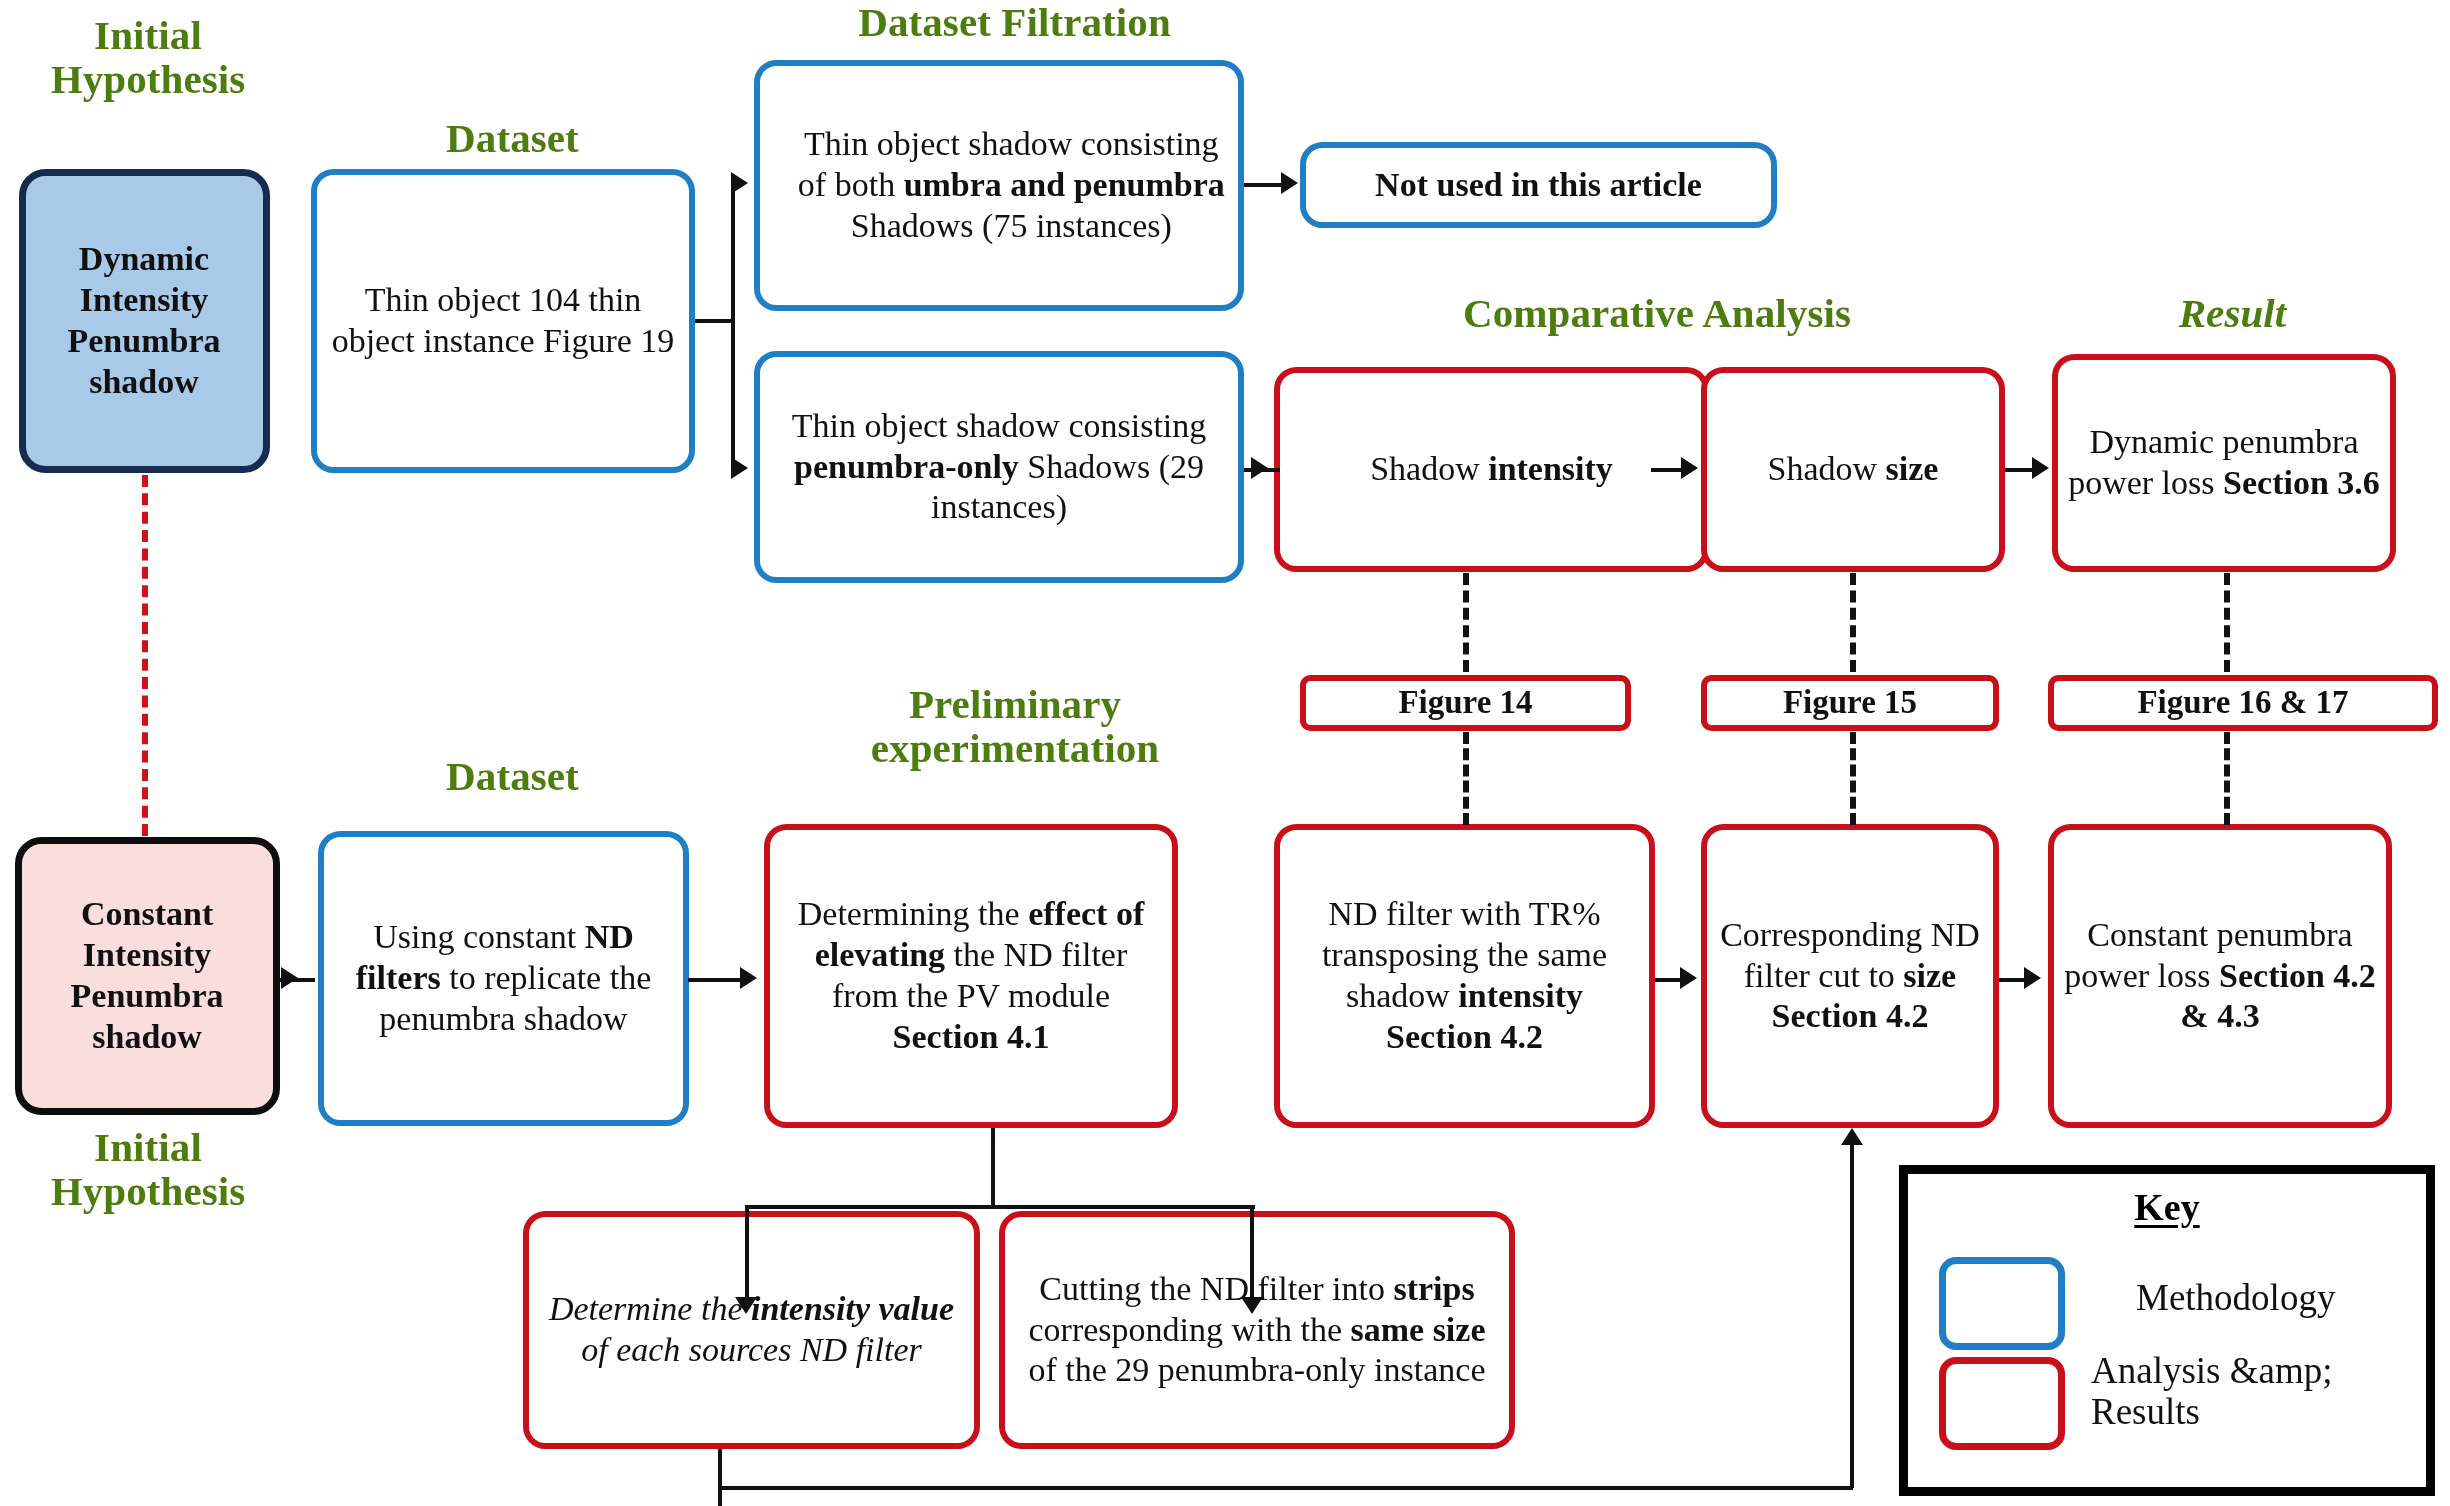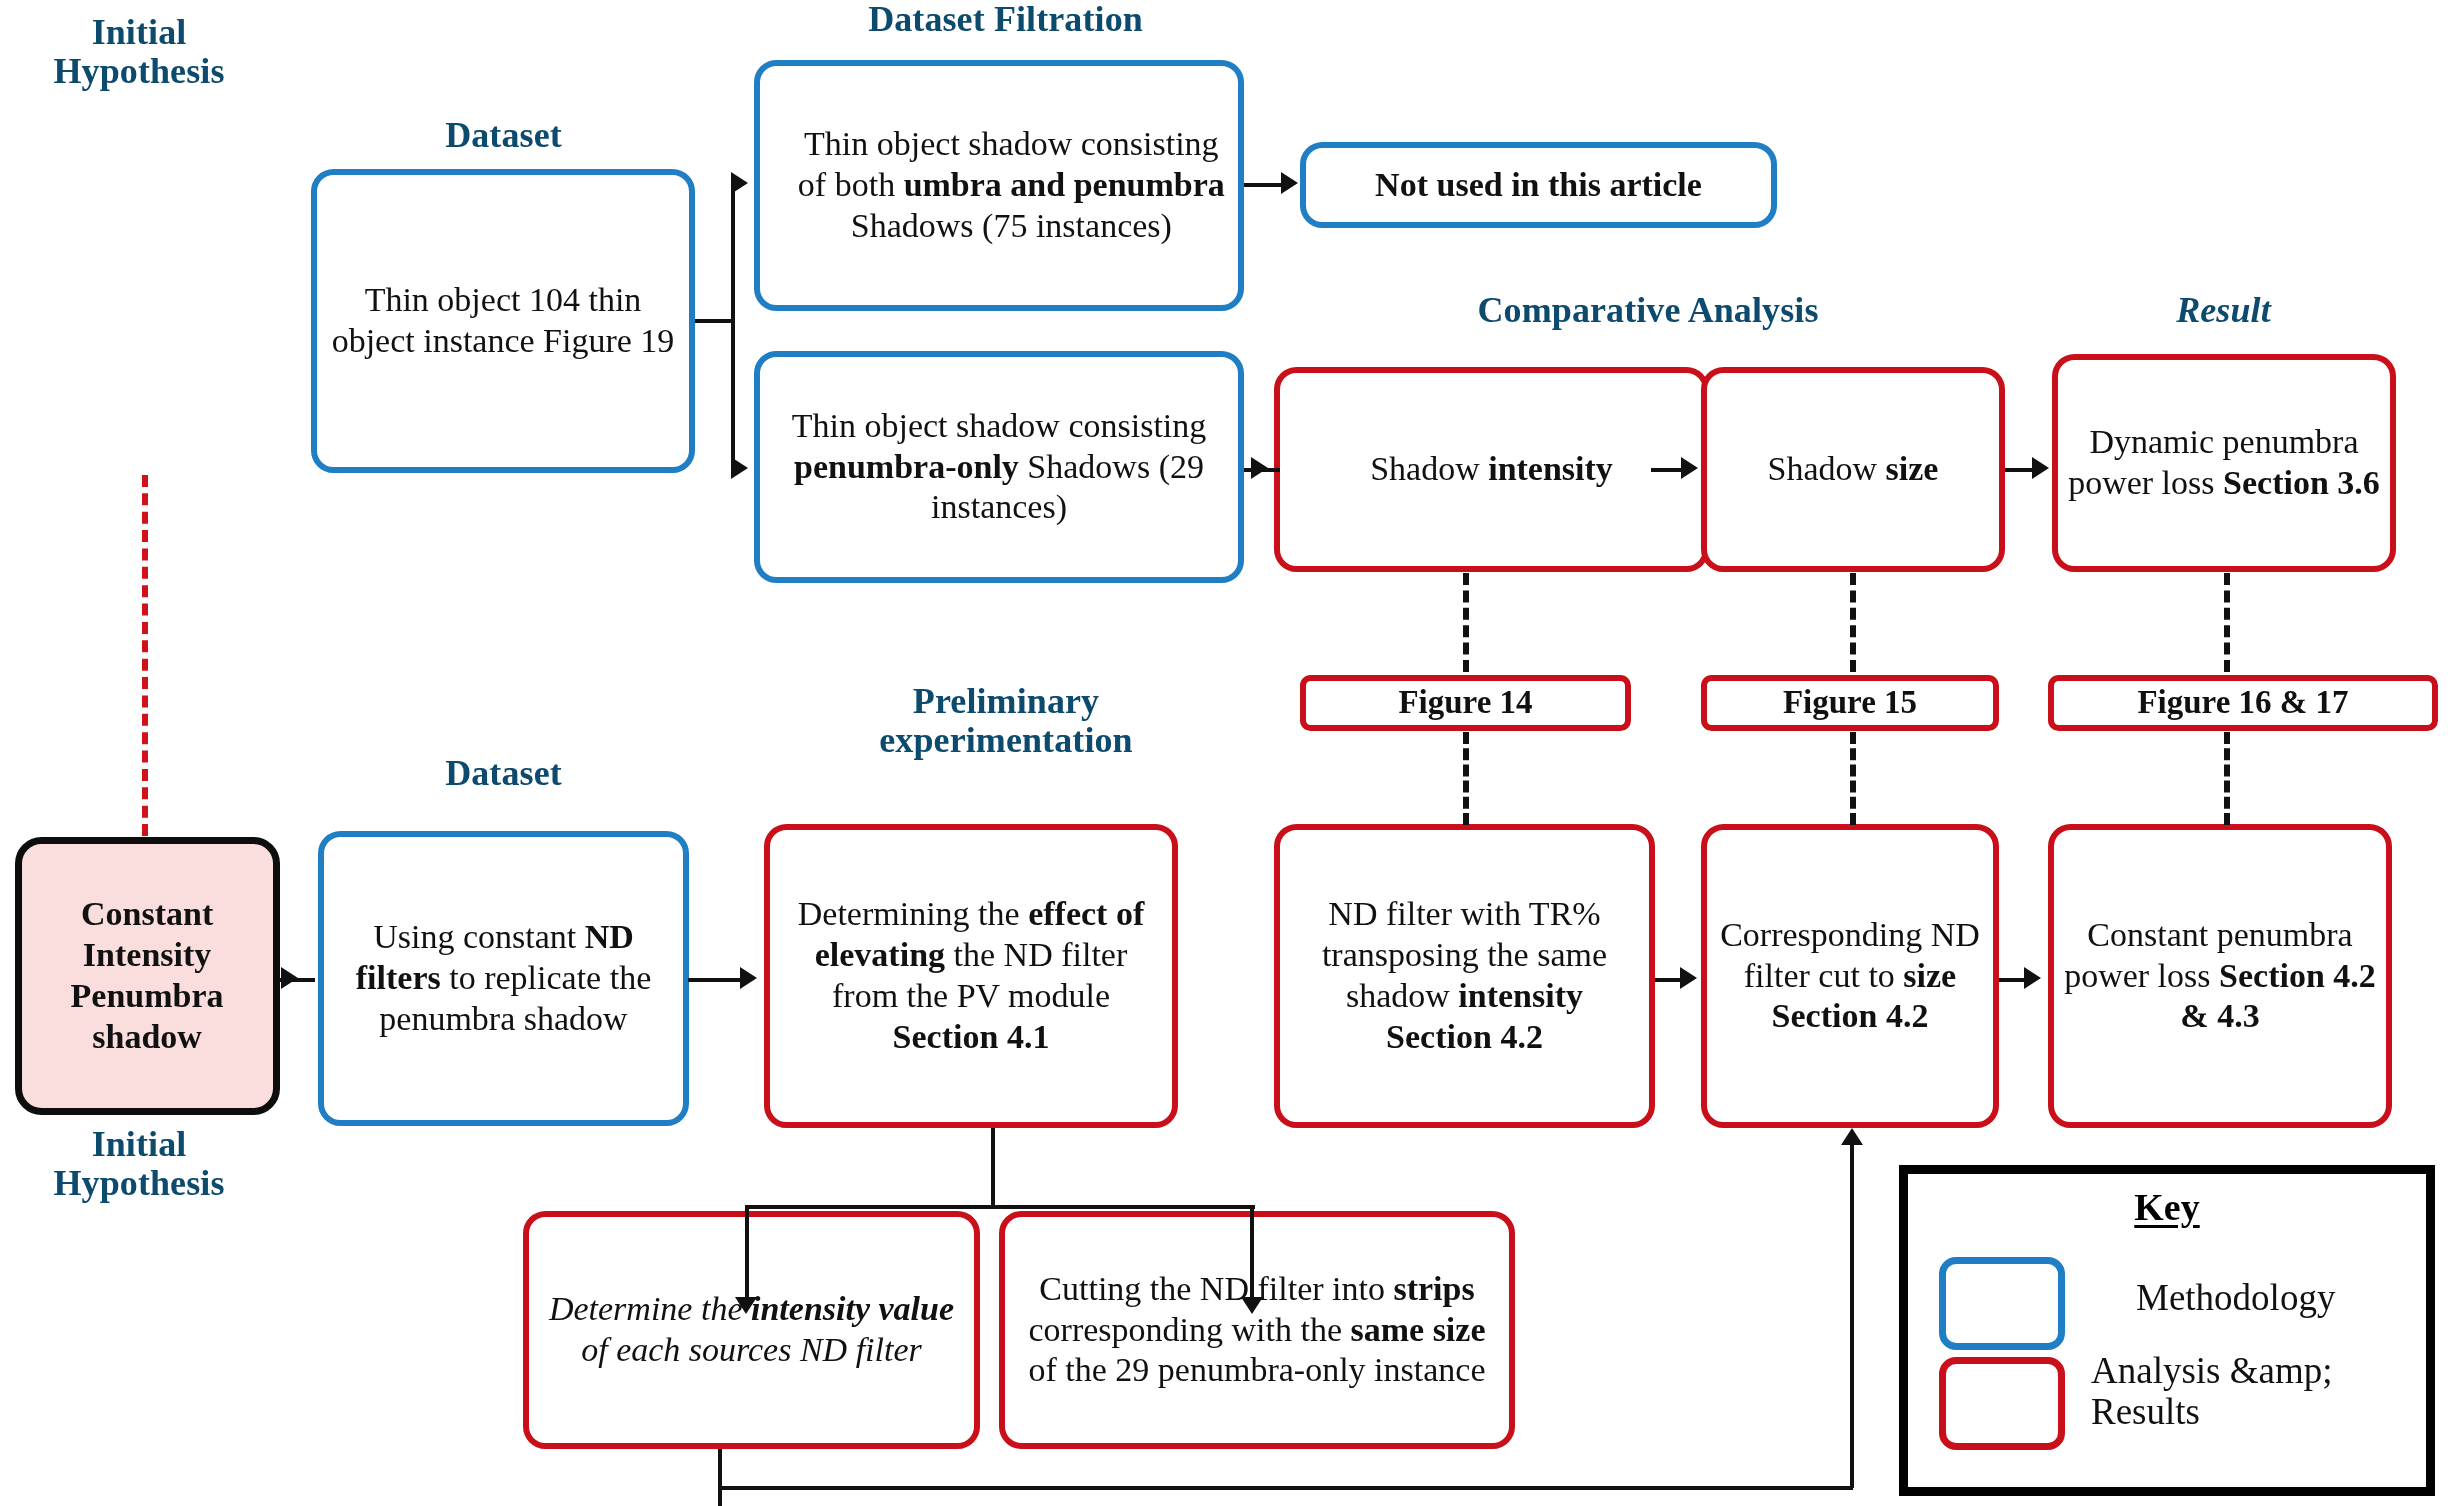--- a/index.html
+++ b/index.html
@@ -1,22 +1,23 @@
 <!DOCTYPE html>
 <html style="font-size:10.6px"><head>
 <meta charset="utf-8">
 <style>
   html,body{margin:0;padding:0;background:#ffffff;}
   body{font-family:"Liberation Serif","DejaVu Serif",serif;}
   #stage{position:relative;width:2450px;height:1507px;background:#fff;overflow:hidden;}
 
   .sec-title{
-    position:absolute;font-weight:bold;color:#0c4a6e;
+    position:absolute;font-weight:bold;color:#4d7c0f;
     text-align:center;line-height:1.08;letter-spacing:0.1px;
-    font-size:36px;
+    font-size:41px;
+    margin-left:9px;
   }
 
   .node{
     position:absolute;box-sizing:border-box;
     display:flex;align-items:center;justify-content:center;
     text-align:center;background:#fff;color:#111;
     line-height:1.20;padding:5.3px 9.3px;
   }
   .node .txt{display:block;width:100%;}
   .node b{font-weight:bold;}
@@ -67,20 +68,23 @@
   <div class="sec-title" style="left:1357px;top:291px;width:582px;">Comparative Analysis</div>
 
   <div class="sec-title" style="left:2038px;top:291px;width:371px;font-style:italic;">Result</div>
 
   <div class="sec-title" style="left:318px;top:754px;width:371px;">Dataset</div>
 
   <div class="sec-title" style="left:748px;top:682px;width:516px;">Preliminary<br>experimentation</div>
 
   <div class="sec-title" style="left:0px;top:1125px;width:278px;">Initial<br>Hypothesis</div>
 
+  <div class="node hypo-blue" style="left:18.5px;top:169px;width:251px;height:304px;font-size:34px;">
+    <span class="txt">Dynamic Intensity Penumbra shadow</span>
+  </div>
 
   <div class="node blue" style="left:311px;top:169px;width:384px;height:304px;font-size:34px;">
     <span class="txt">Thin object 104 thin object instance Figure 19</span>
   </div>
 
   <div class="node blue" style="left:754px;top:60px;width:490px;height:251px;font-size:34px;padding-left:34px;">
     <span class="txt">Thin object shadow consisting of both <b>umbra and penumbra</b> Shadows (75 instances)</span>
   </div>
 
   <div class="node blue" style="left:1300px;top:142px;width:477px;height:86px;font-size:34px;font-weight:bold;">

